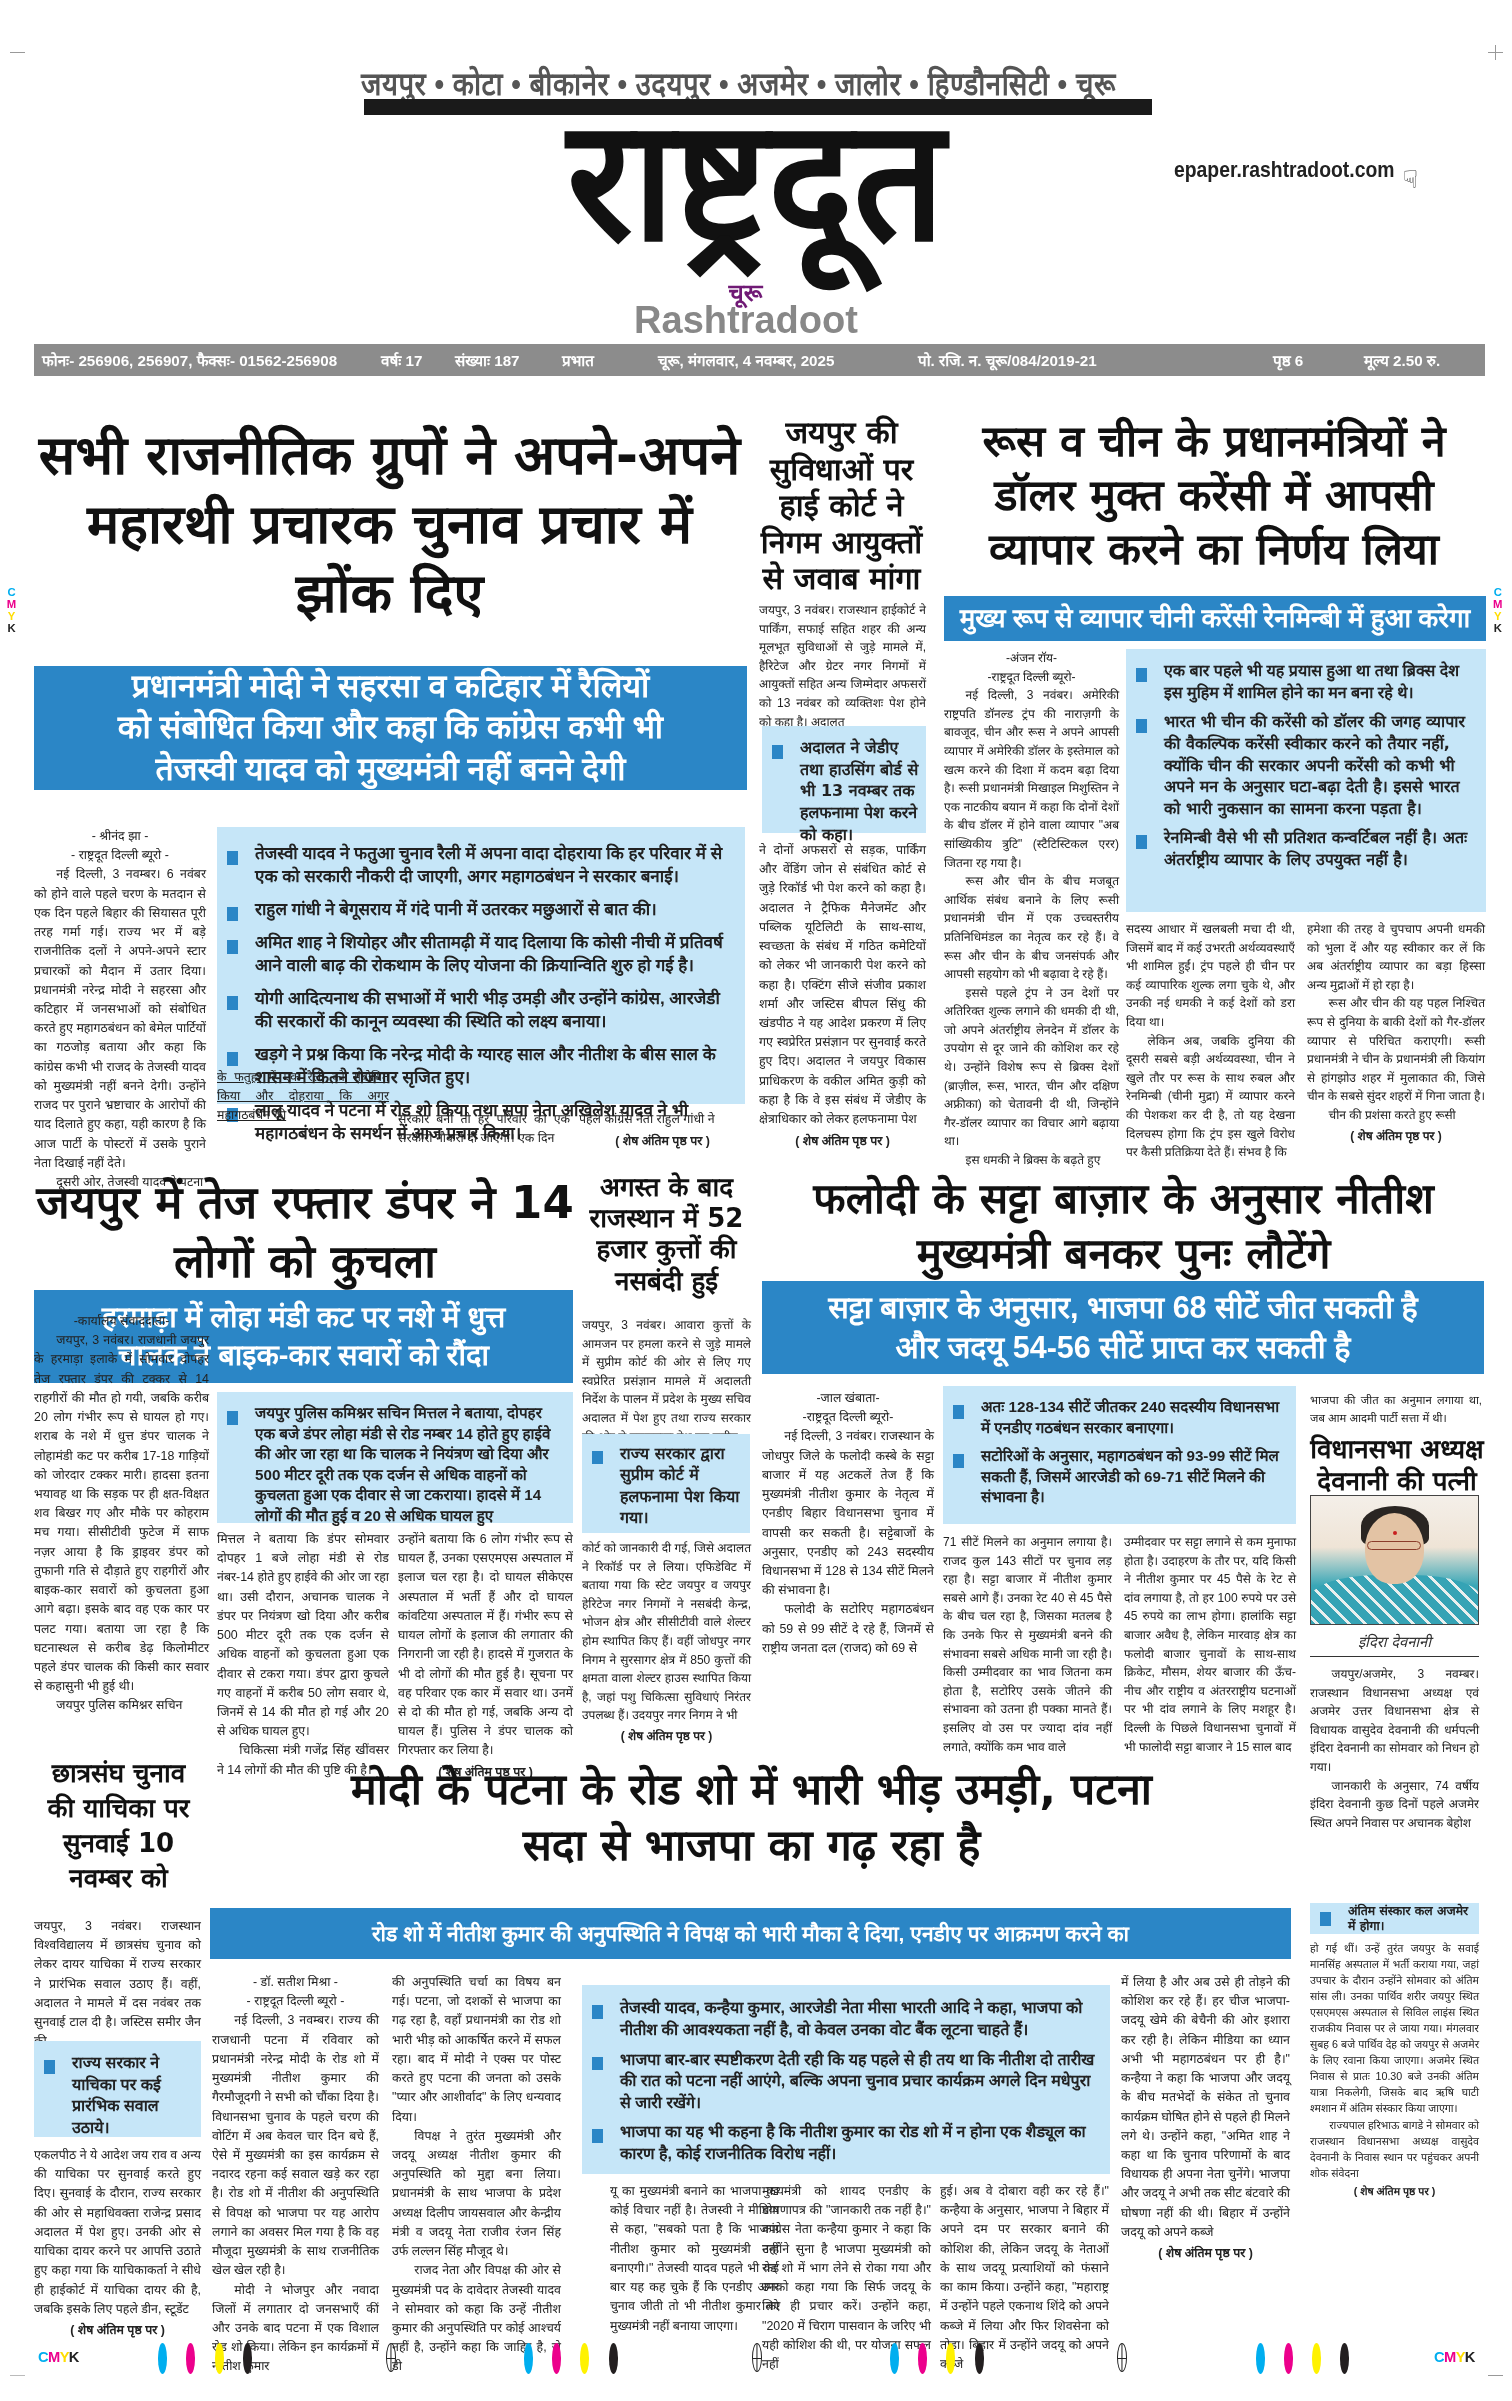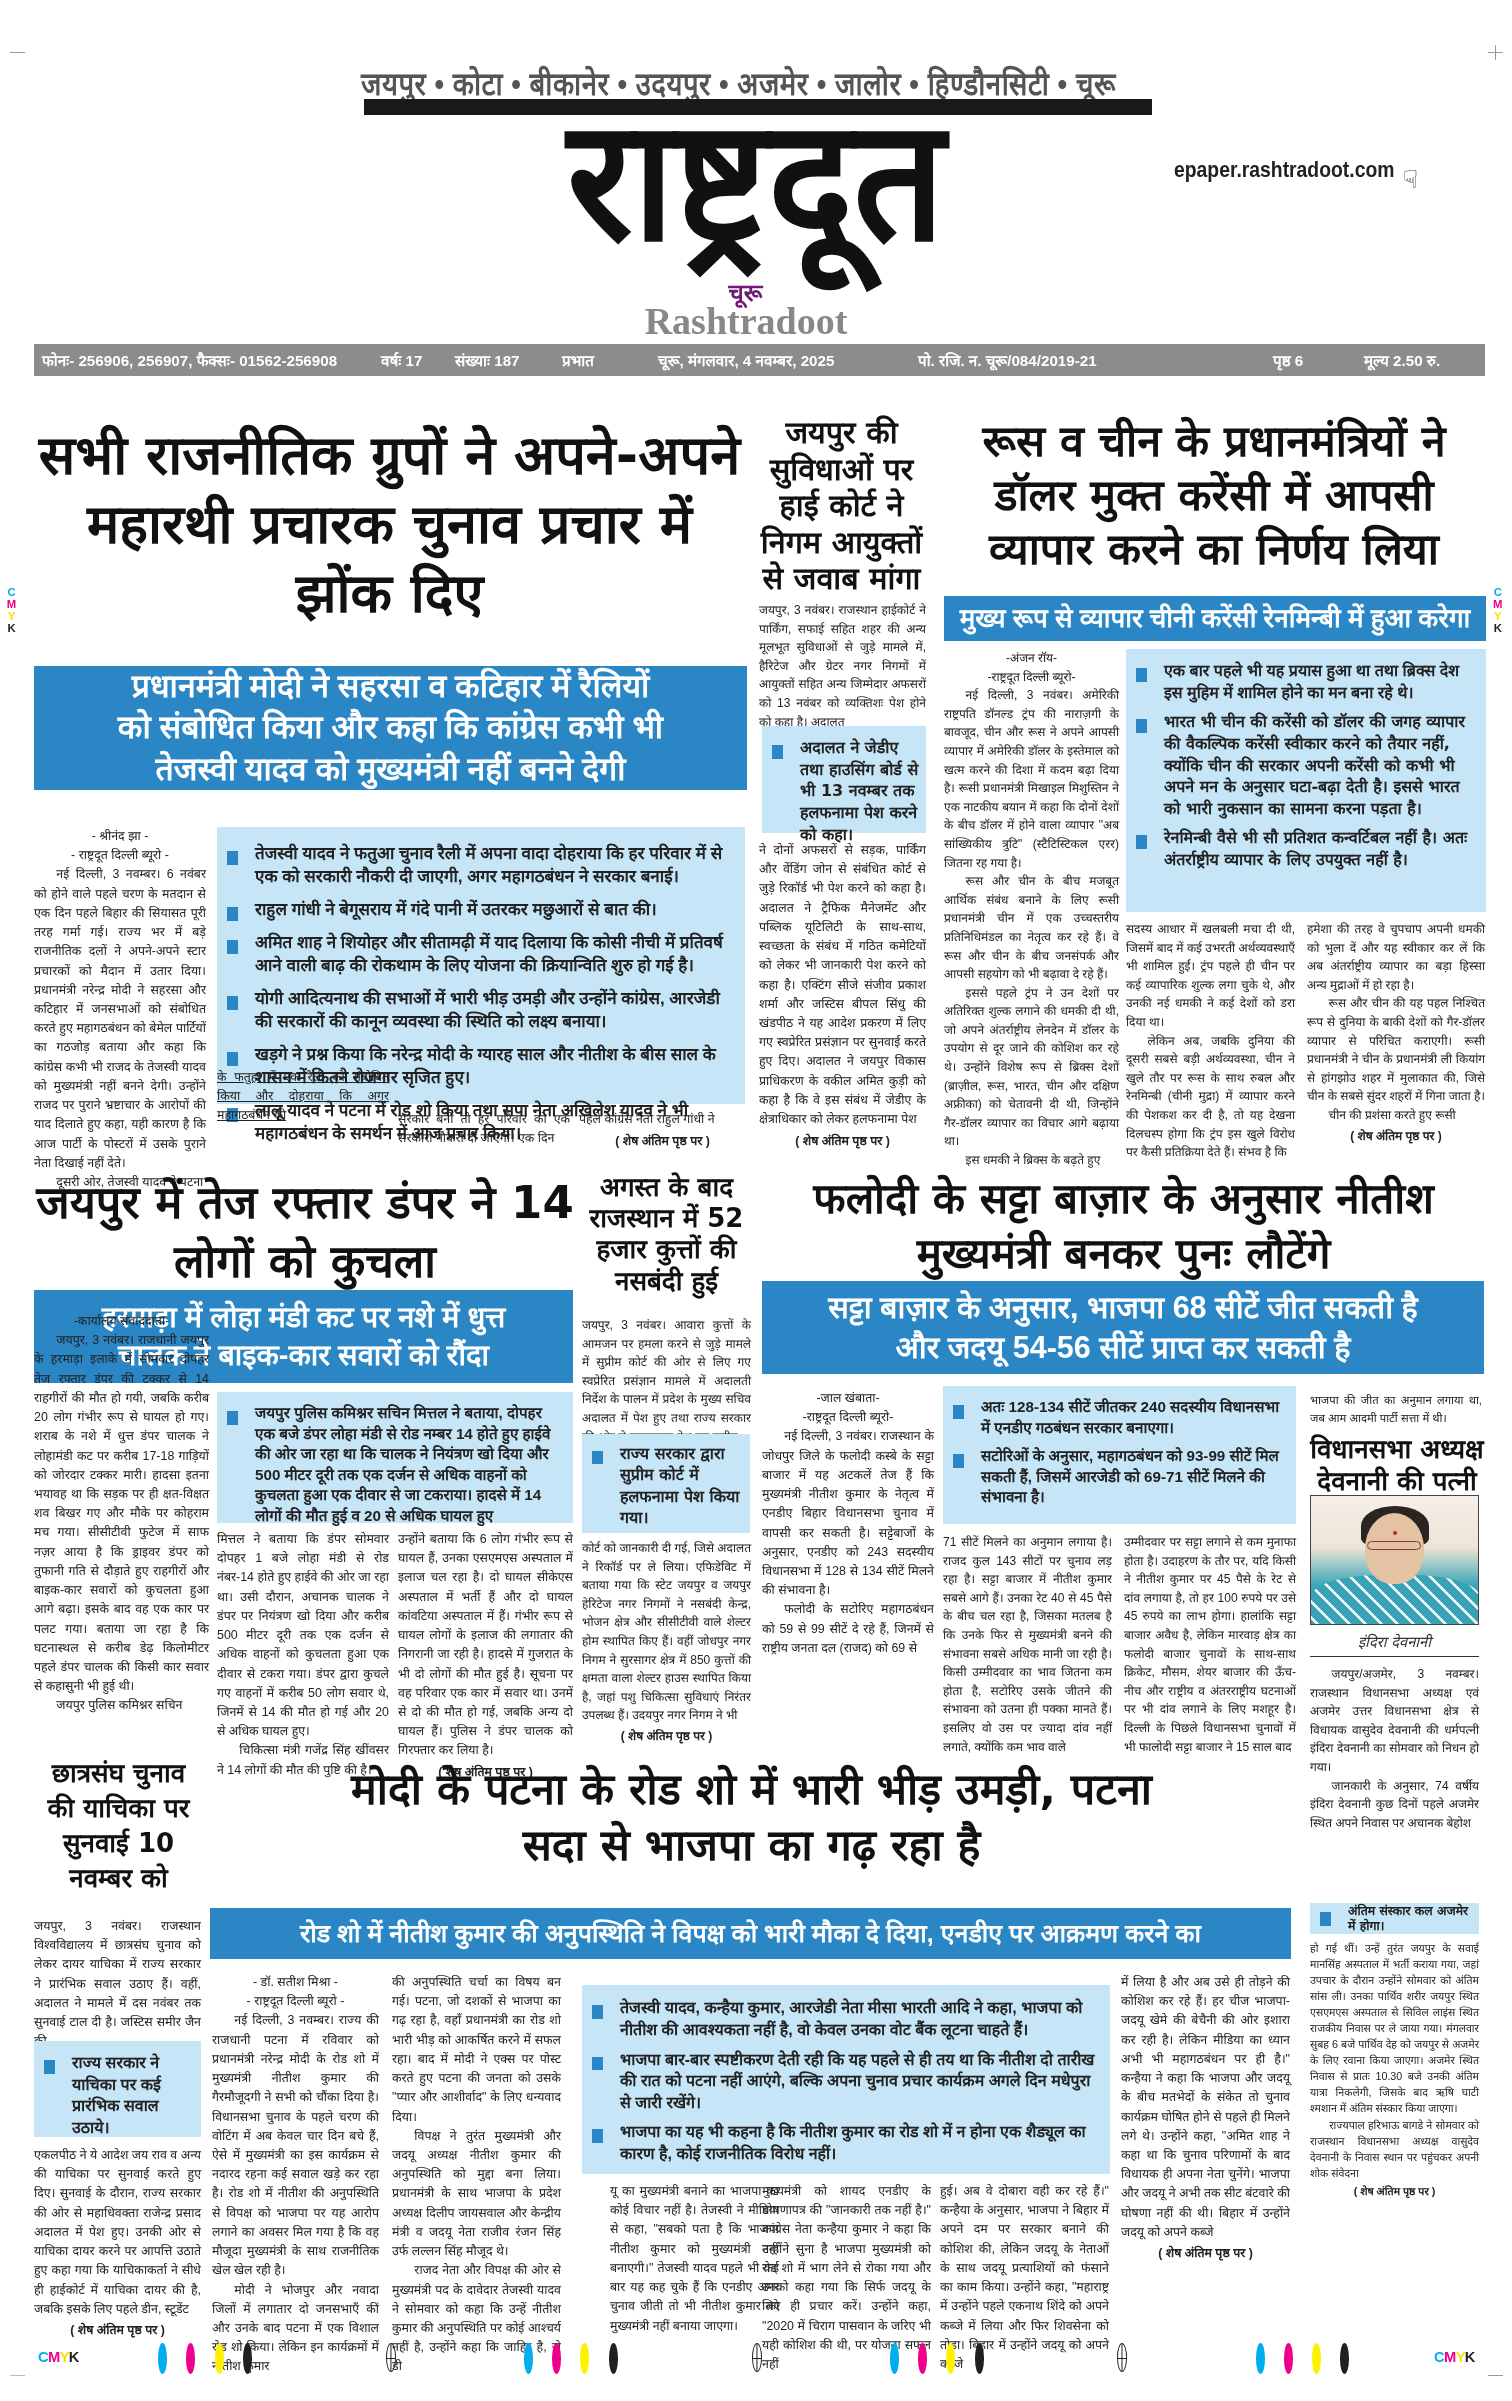--- a/index.html
+++ b/index.html
@@ -14,21 +14,21 @@
   .cities { position: absolute; left: 361px; top: 61px; width: 790px; text-align: center;
             font-family: "Liberation Sans", sans-serif; font-size: 32px; font-weight: bold; color: #555;
             letter-spacing: 0.6px; transform: scaleX(0.86); transform-origin: left top; white-space: nowrap; }
   .masthead-bar { position: absolute; left: 364px; top: 99px; width: 788px; height: 16px; background: #1a1a1a; }
   .masthead-title { position: absolute; left: 361px; top: 96px; width: 790px; text-align: center;
                     font-family: "DejaVu Sans", sans-serif; font-size: 169px; font-weight: bold;
                     line-height: 1; color: #111; transform: scaleX(0.95); transform-origin: center top; white-space: nowrap; }
   .masthead-churu { position: absolute; left: 706px; top: 275px; width: 79px; text-align: center;
                     font-size: 24px; font-weight: bold; color: #701a75; }
   .masthead-latin { position: absolute; left: 599px; top: 299px; width: 294px; text-align: center;
-                    font-family: Liberation Serif, serif; font-weight: bold; font-size: 38px; color: #888; }
+                    font-family: Liberation Sans, sans-serif; font-weight: bold; font-size: 38px; color: #888; }
   .epaper { position: absolute; left: 1174px; top: 158px; font-family: "Liberation Sans", sans-serif;
             font-weight: bold; font-size: 21.5px; color: #222; transform: scaleX(0.9); transform-origin: left top; }
   .pointer-icon { position: absolute; left: 1403px; top: 165px; font-size: 25px; color: #333; }
 
   
   .info-strip { position: absolute; left: 34px; top: 344px; width: 1451px; height: 32px; background: #8c8c8c;
                 display: flex; align-items: center; font-family: "Liberation Sans", sans-serif;
                 font-size: 15.2px; color: #fff; font-weight: bold; }
   .info-strip span { position: absolute; white-space: nowrap; }
 
@@ -271,21 +271,21 @@
     <div class="bullet" style="font-size:16px;">राज्य सरकार ने याचिका पर कई प्रारंभिक सवाल उठाये।</div>
   </div>
   <div class="col" style="left:34px;top:2146px;width:167px;">
     <div>एकलपीठ ने ये आदेश जय राव व अन्य की याचिका पर सुनवाई करते हुए दिए। सुनवाई के दौरान, राज्य सरकार की ओर से महाधिवक्ता राजेन्द्र प्रसाद अदालत में पेश हुए। उनकी ओर से याचिका दायर करने पर आपत्ति उठाते हुए कहा गया कि याचिकाकर्ता ने सीधे ही हाईकोर्ट में याचिका दायर की है, जबकि इसके लिए पहले डीन, स्टूडेंट</div>
     <div class="cont">( शेष अंतिम पृष्ठ पर )</div>
   </div>
 </article>
 
 <article>
   <div class="hl" style="left:215px;top:1762px;width:1073px;font-size:43px;line-height:1.3;padding:0 130px;">मोदी के पटना के रोड शो में भारी भीड़ उमड़ी, पटना सदा से भाजपा का गढ़ रहा है</div>
-  <div class="bluebar" style="left:210px;top:1908px;width:1081px;height:51px;font-size:25px;">रोड शो में नीतीश कुमार की अनुपस्थिति ने विपक्ष को भारी मौका दे दिया, एनडीए पर आक्रमण करने का</div>
+  <div class="bluebar" style="left:210px;top:1908px;width:1081px;height:51px;font-size:21px;">रोड शो में नीतीश कुमार की अनुपस्थिति ने विपक्ष को भारी मौका दे दिया, एनडीए पर आक्रमण करने का</div>
 
   <div class="col" style="left:212px;top:1973px;width:167px;">
     <div class="byline">- डॉ. सतीश मिश्रा -</div>
     <div class="byline">- राष्ट्रदूत दिल्ली ब्यूरो -</div>
     <p class="indent">नई दिल्ली, 3 नवम्बर। राज्य की राजधानी पटना में रविवार को प्रधानमंत्री नरेन्द्र मोदी के रोड शो में मुख्यमंत्री नीतीश कुमार की गैरमौजूदगी ने सभी को चौंका दिया है। विधानसभा चुनाव के पहले चरण की वोटिंग में अब केवल चार दिन बचे हैं, ऐसे में मुख्यमंत्री का इस कार्यक्रम से नदारद रहना कई सवाल खड़े कर रहा है। रोड शो में नीतीश की अनुपस्थिति से विपक्ष को भाजपा पर यह आरोप लगाने का अवसर मिल गया है कि वह मौजूदा मुख्यमंत्री के साथ राजनीतिक खेल खेल रही है।</p>
     <p class="indent">मोदी ने भोजपुर और नवादा जिलों में लगातार दो जनसभाएँ कीं और उनके बाद पटना में एक विशाल रोड शो किया। लेकिन इन कार्यक्रमों में नीतीश कुमार</p>
   </div>
   <div class="col" style="left:392px;top:1973px;width:169px;">
     <p>की अनुपस्थिति चर्चा का विषय बन गई। पटना, जो दशकों से भाजपा का गढ़ रहा है, वहाँ प्रधानमंत्री का रोड शो भारी भीड़ को आकर्षित करने में सफल रहा। बाद में मोदी ने एक्स पर पोस्ट करते हुए पटना की जनता को उसके "प्यार और आशीर्वाद" के लिए धन्यवाद दिया।</p>
     <p class="indent">विपक्ष ने तुरंत मुख्यमंत्री और जदयू अध्यक्ष नीतीश कुमार की अनुपस्थिति को मुद्दा बना लिया। प्रधानमंत्री के साथ भाजपा के प्रदेश अध्यक्ष दिलीप जायसवाल और केन्द्रीय मंत्री व जदयू नेता राजीव रंजन सिंह उर्फ लल्लन सिंह मौजूद थे।</p>

